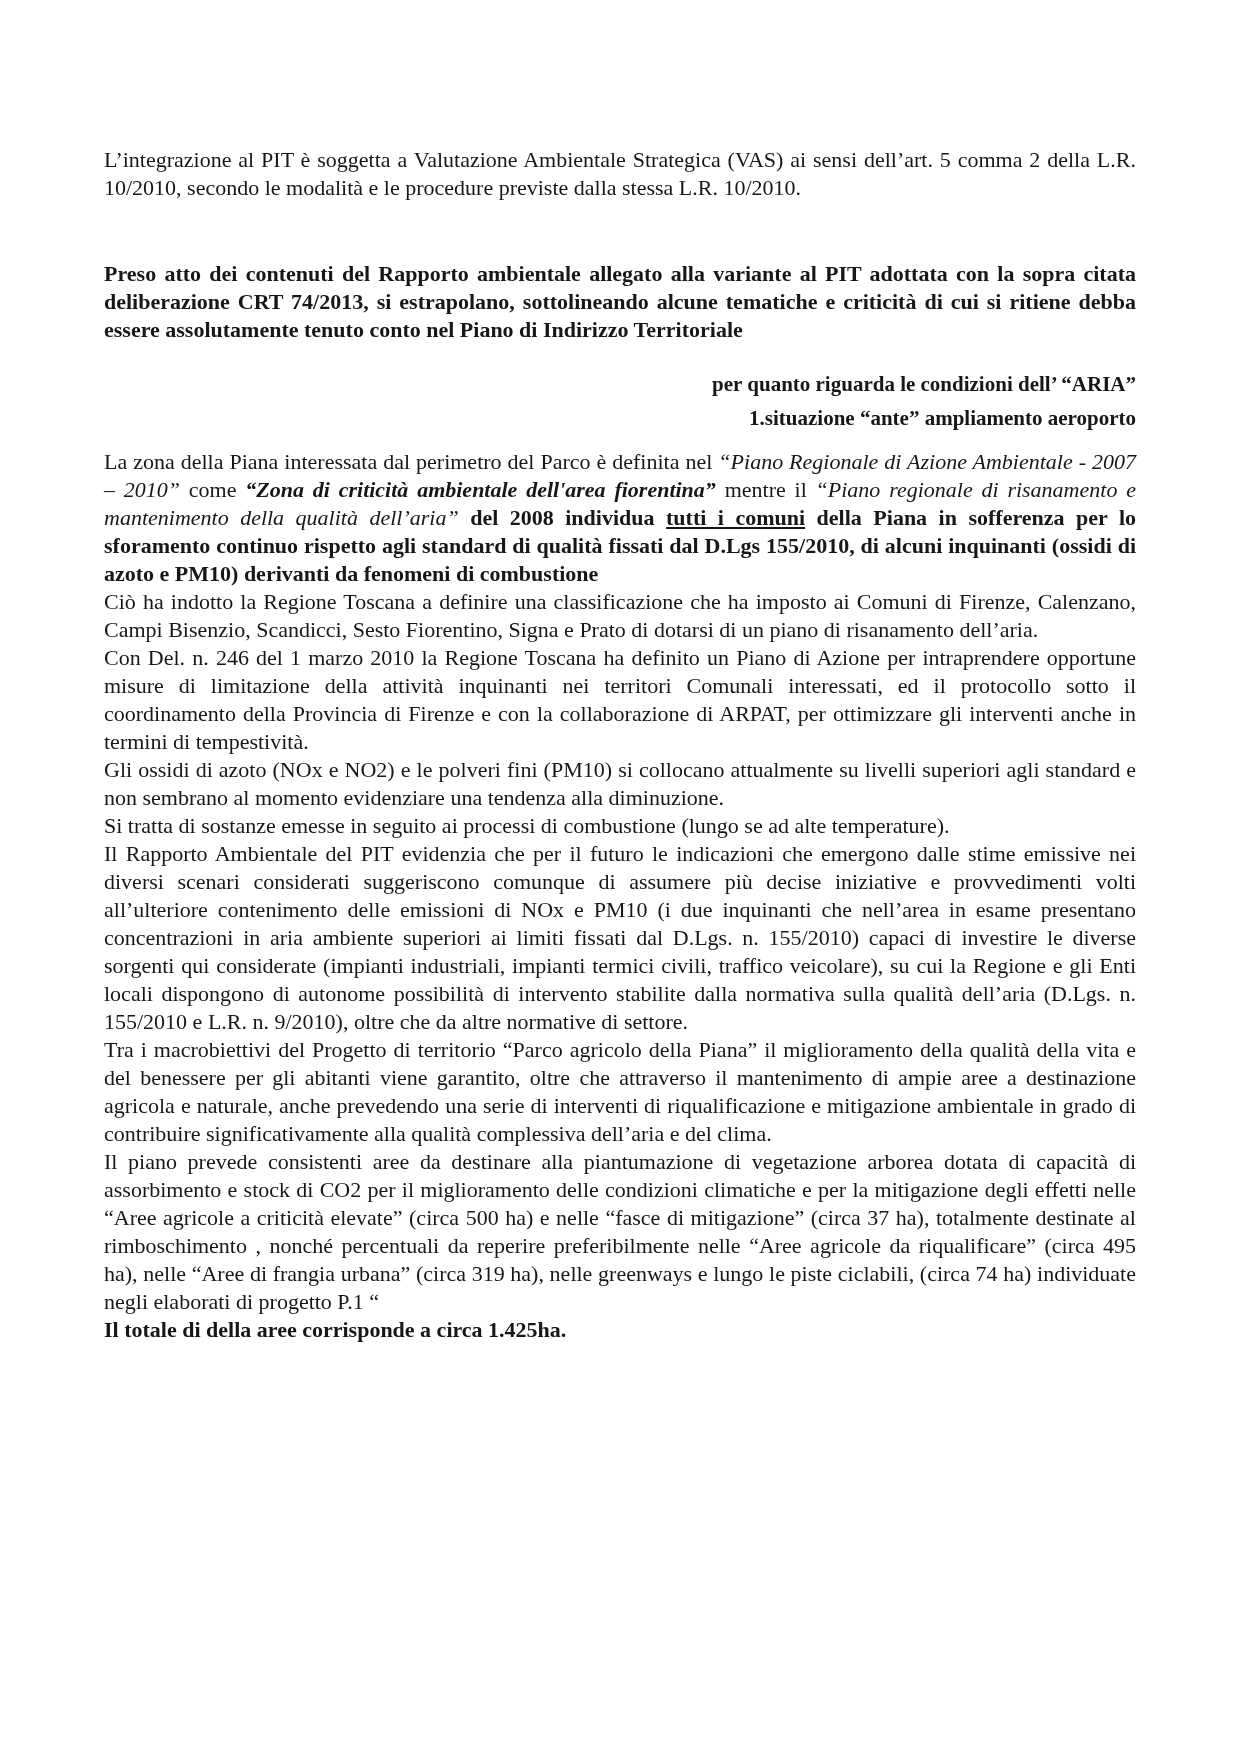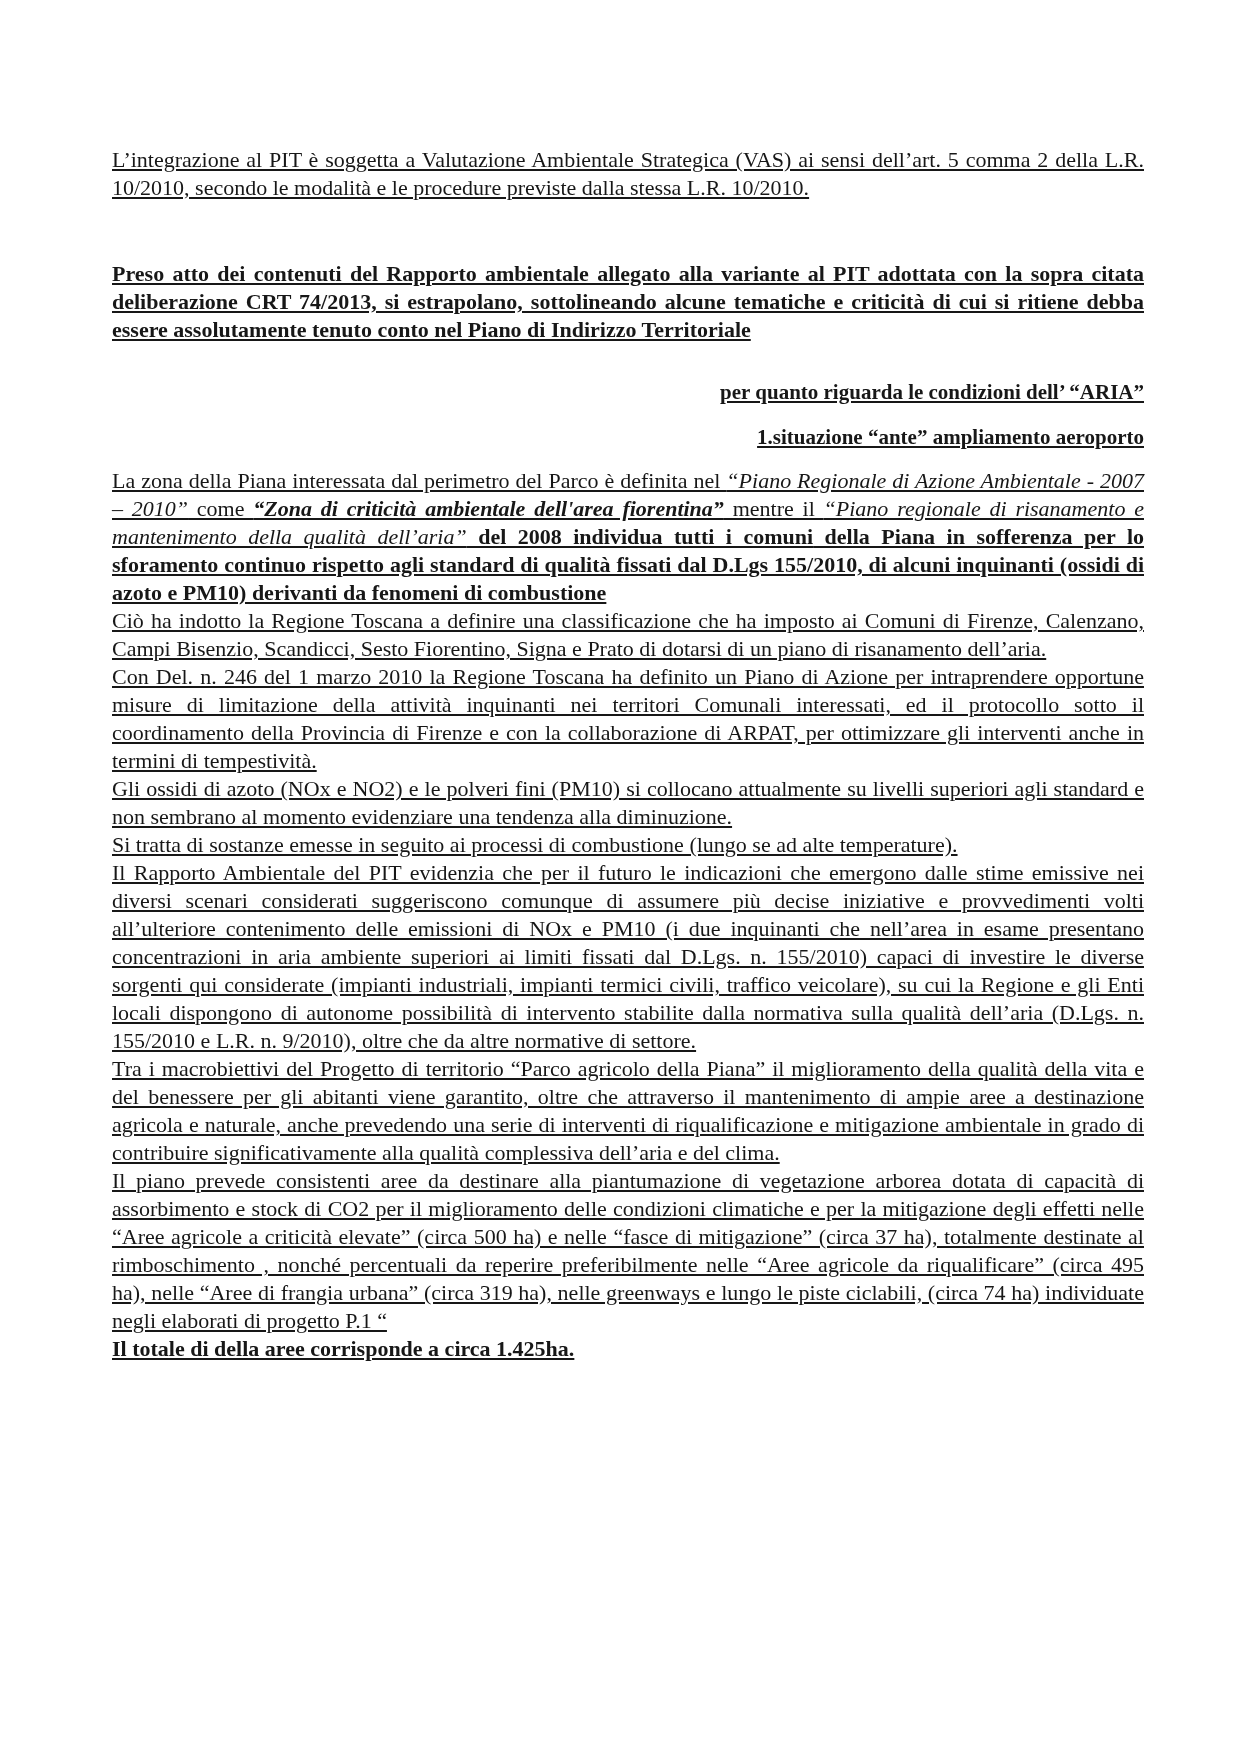--- a/index.html
+++ b/index.html
@@ -8,50 +8,49 @@
     background: #ffffff;
   }
   body {
     width: 1239px;
     height: 1753px;
     position: relative;
     overflow: hidden;
   }
   .page {
     position: absolute;
-    left: 112px;
+    left: 104px;
     top: 0;
     width: 1032px;
     padding-top: 146px;
     font-family: "Liberation Serif", "DejaVu Serif", serif;
     font-size: 22px;
     line-height: 28px;
     color: #171717;
-    text-decoration: underline;
     -webkit-font-smoothing: antialiased;
   }
   .page p {
     margin: 0;
     text-align: justify;
   }
   .b  { font-weight: bold; }
   .i  { font-style: italic; }
   .bi { font-weight: bold; font-style: italic; }
   .u  { text-decoration: underline; }
 
   #p-intro      { margin-bottom: 58px; }
-  #p-preso-atto { font-weight: bold; margin-bottom: 34px; }
+  #p-preso-atto { font-weight: bold; margin-bottom: 26px; }
 
   .h-right {
     text-align: right !important;
     font-weight: bold;
     font-size: 21px;
     margin: 0;
   }
-  #h-aria { margin-bottom: 17px; }
+  #h-aria { margin-bottom: 6px; }
   #h-ante { margin-bottom: 16px; }
 
   .block-gap { margin-top: 28px; }
 
   #p-totale { font-weight: bold; }
 </style>
 </head>
 <body>
 
 <div class="page">

